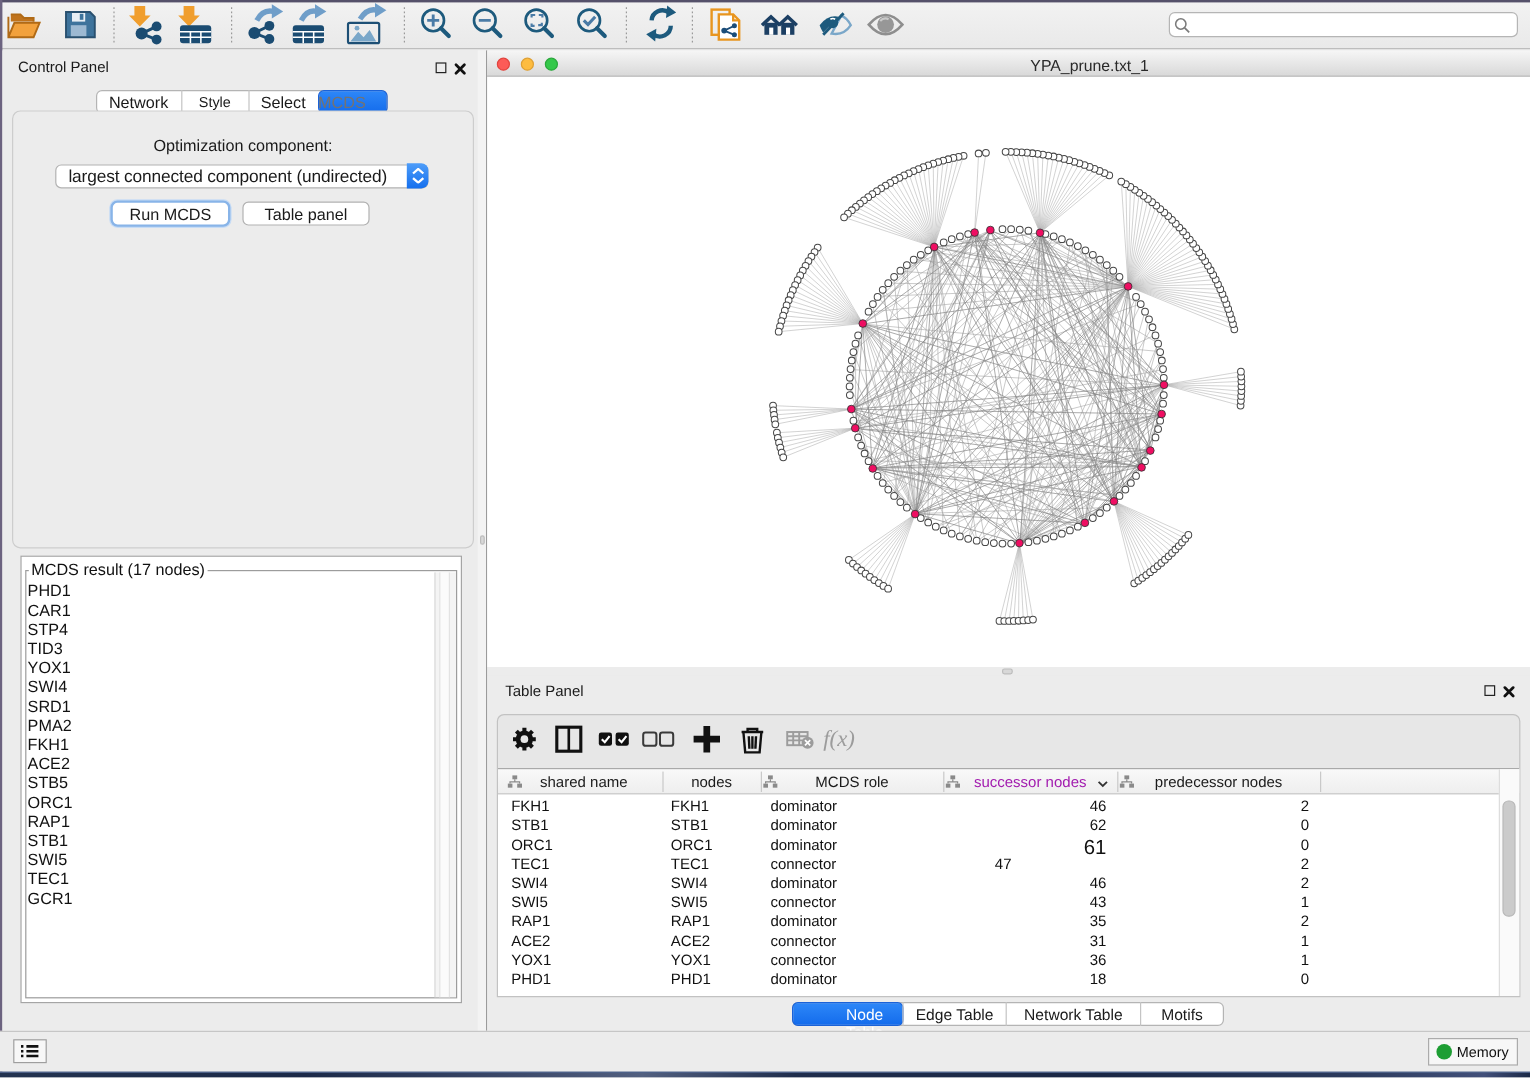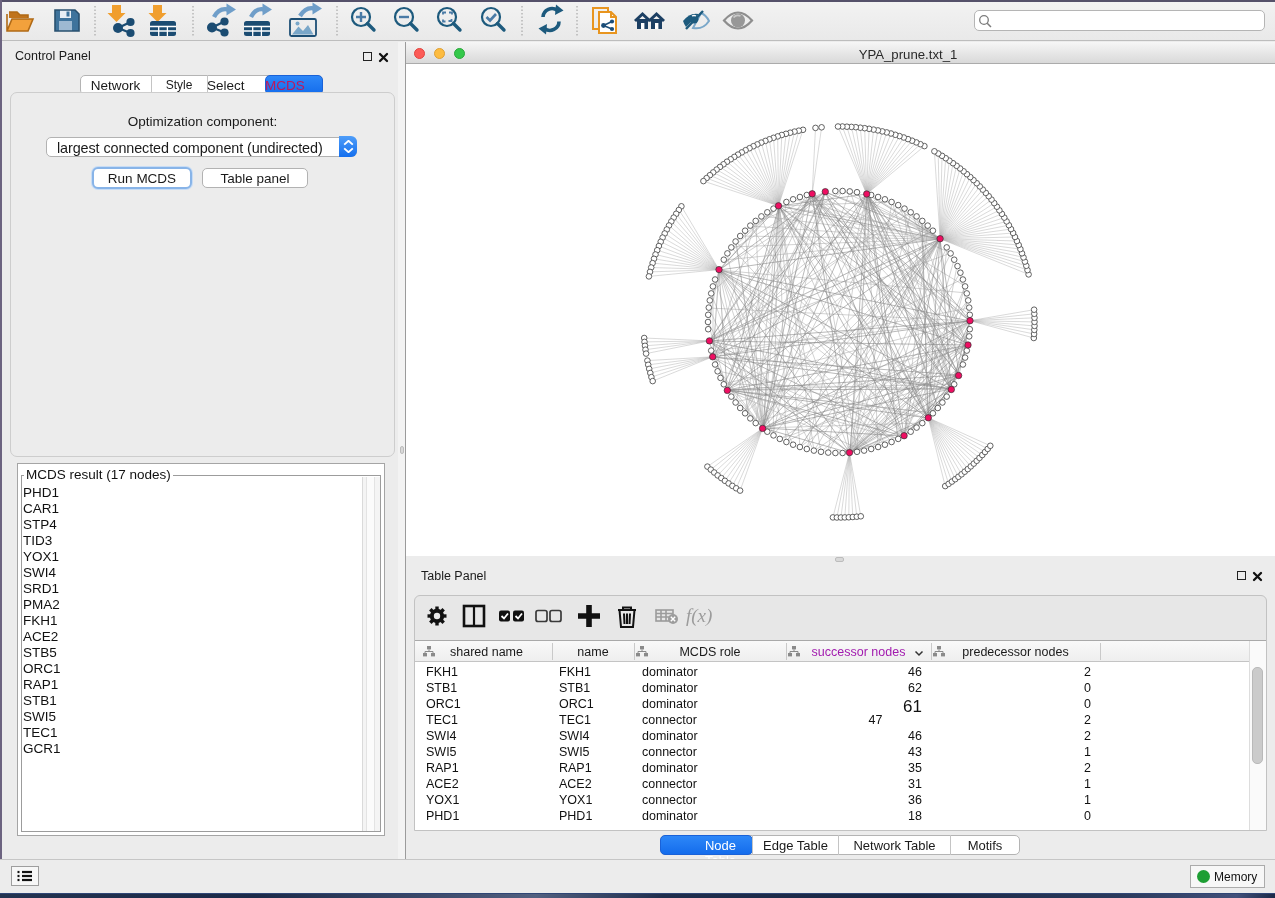--- a/index.html
+++ b/index.html
@@ -153,22 +153,22 @@
 <svg class="abs" style="left:378px;top:52px;" width="11" height="11" viewBox="0 0 11 11">
     <path d="M2 2 L9 9 M9 2 L2 9" stroke="#111" stroke-width="2.3" stroke-linecap="round"></path>
   </svg>
 
 <div class="abs" style="left:80px;top:75px;width:243px;height:20px;background:#fff;border:1px solid #b4b4b4;border-radius:5px;"></div>
 <div class="abs" style="left:151px;top:75px;width:1px;height:20px;background:#c4c4c4;"></div>
 <div class="abs" style="left:207px;top:75px;width:1px;height:20px;background:#c4c4c4;"></div>
 <div class="abs" style="left:265px;top:75px;width:58px;height:20px;background:linear-gradient(#2d87f8,#146cec);border:1px solid #1a62d8;border-radius:5px;"></div>
 <div class="abs" style="left:80px;top:78px;width:71px;text-align:center;font-size:13.5px;color:#1a1a1a;">Network</div>
 <div class="abs" style="left:151px;top:78px;width:56px;text-align:center;font-size:12px;color:#1a1a1a;">Style</div>
-<div class="abs" style="left:207px;top:78px;width:58px;font-size:13.5px;color:#1a1a1a;">Select</div>
-<div class="abs" style="left:265px;top:78px;width:36px;text-align:center;font-size:13.5px;color:#be185d;">MCDS</div>
+<div class="abs" style="left:207px;top:78px;width:58px;text-align:center;font-size:13.5px;color:#1a1a1a;">Select</div>
+<div class="abs" style="left:265px;top:78px;width:36px;text-align:center;font-size:13.5px;color:#737373;">MCDS</div>
 
 <div class="abs" style="left:10px;top:92px;width:385px;height:365px;border:1px solid #cdcdcd;border-radius:7px;background:#ececec;"></div>
 <div class="abs" style="left:10px;top:114px;width:385px;text-align:center;font-size:13.5px;color:#1a1a1a;">Optimization component:</div>
 <div class="abs" style="left:46px;top:137px;width:311px;height:20px;background:#fff;border:1px solid #b2b2b2;border-radius:5px;"></div>
 <div class="abs" style="left:57px;top:139.5px;font-size:14.4px;letter-spacing:-0.1px;color:#1a1a1a;">largest connected component (undirected)</div>
 <div class="abs" style="left:339px;top:136px;width:18px;height:21px;background:linear-gradient(#4e9df9,#146fee);border-radius:0 6px 6px 0;"></div>
 <svg class="abs" style="left:343px;top:140px;" width="11" height="13" viewBox="0 0 11 13" fill="none" stroke="#fff" stroke-width="1.9" stroke-linejoin="miter">
     <path d="M1.2 4.6 L5.5 0.8 L9.8 4.6"></path>
     <path d="M1.2 8.4 L5.5 12.2 L9.8 8.4"></path>
   </svg>
@@ -967,21 +967,21 @@
 <div class="abs" style="left:415px;top:640px;width:851px;height:22px;background:linear-gradient(#f9f9f9,#eeeeee);border-bottom:1px solid #c4c4c4;border-top:1px solid #a9a9a9;"></div>
 <svg width="12" height="11" viewBox="0 0 12 11" style="position:absolute;left:423px;top:646px;">
     <g fill="#8a8a8a">
       <rect x="4" y="0" width="4" height="3.4"></rect>
       <rect x="0" y="7" width="4" height="3.4"></rect>
       <rect x="8" y="7" width="4" height="3.4"></rect>
     </g>
     <path d="M6 3.4 V5.5 M2 7 V5.5 H10 V7" stroke="#8a8a8a" fill="none"></path>
   </svg>
 <div class="abs" style="left:421px;top:645px;width:131px;text-align:center;font-size:12.5px;color:#1a1a1a;">shared name</div>
-<div class="abs" style="left:552px;top:645px;width:82px;text-align:center;font-size:12.5px;color:#1a1a1a;">name</div>
+<div class="abs" style="left:552px;top:645px;width:82px;text-align:center;font-size:12.5px;color:#1a1a1a;">nodes</div>
 <div class="abs" style="left:552px;top:643px;width:1px;height:17px;background:#c9c9c9;"></div>
 <svg width="12" height="11" viewBox="0 0 12 11" style="position:absolute;left:636px;top:646px;">
     <g fill="#8a8a8a">
       <rect x="4" y="0" width="4" height="3.4"></rect>
       <rect x="0" y="7" width="4" height="3.4"></rect>
       <rect x="8" y="7" width="4" height="3.4"></rect>
     </g>
     <path d="M6 3.4 V5.5 M2 7 V5.5 H10 V7" stroke="#8a8a8a" fill="none"></path>
   </svg>
 <div class="abs" style="left:634px;top:645px;width:152px;text-align:center;font-size:12.5px;color:#1a1a1a;">MCDS role</div>
@@ -1021,21 +1021,21 @@
 <div class="abs" style="left:829px;top:681px;width:93px;text-align:right;font-size:12.5px;color:#111;">62</div>
 <div class="abs" style="left:997px;top:681px;width:94px;text-align:right;font-size:12.5px;color:#111;">0</div>
 <div class="abs" style="left:426px;top:697px;font-size:12.5px;color:#111;">ORC1</div>
 <div class="abs" style="left:559px;top:697px;font-size:12.5px;color:#111;">ORC1</div>
 <div class="abs" style="left:642px;top:697px;font-size:12.5px;color:#111;">dominator</div>
 <div class="abs" style="left:829px;top:697px;width:93px;text-align:right;font-size:17px;color:#111;">61</div>
 <div class="abs" style="left:997px;top:697px;width:94px;text-align:right;font-size:12.5px;color:#111;">0</div>
 <div class="abs" style="left:426px;top:713px;font-size:12.5px;color:#111;">TEC1</div>
 <div class="abs" style="left:559px;top:713px;font-size:12.5px;color:#111;">TEC1</div>
 <div class="abs" style="left:642px;top:713px;font-size:12.5px;color:#111;">connector</div>
-<div class="abs" style="left:829px;top:713px;width:93px;text-align:center;font-size:12.5px;color:#111;">47</div>
+<div class="abs" style="left:829px;top:713px;width:93px;text-align:left;font-size:12.5px;color:#111;">47</div>
 <div class="abs" style="left:997px;top:713px;width:94px;text-align:right;font-size:12.5px;color:#111;">2</div>
 <div class="abs" style="left:426px;top:729px;font-size:12.5px;color:#111;">SWI4</div>
 <div class="abs" style="left:559px;top:729px;font-size:12.5px;color:#111;">SWI4</div>
 <div class="abs" style="left:642px;top:729px;font-size:12.5px;color:#111;">dominator</div>
 <div class="abs" style="left:829px;top:729px;width:93px;text-align:right;font-size:12.5px;color:#111;">46</div>
 <div class="abs" style="left:997px;top:729px;width:94px;text-align:right;font-size:12.5px;color:#111;">2</div>
 <div class="abs" style="left:426px;top:745px;font-size:12.5px;color:#111;">SWI5</div>
 <div class="abs" style="left:559px;top:745px;font-size:12.5px;color:#111;">SWI5</div>
 <div class="abs" style="left:642px;top:745px;font-size:12.5px;color:#111;">connector</div>
 <div class="abs" style="left:829px;top:745px;width:93px;text-align:right;font-size:12.5px;color:#111;">43</div>

